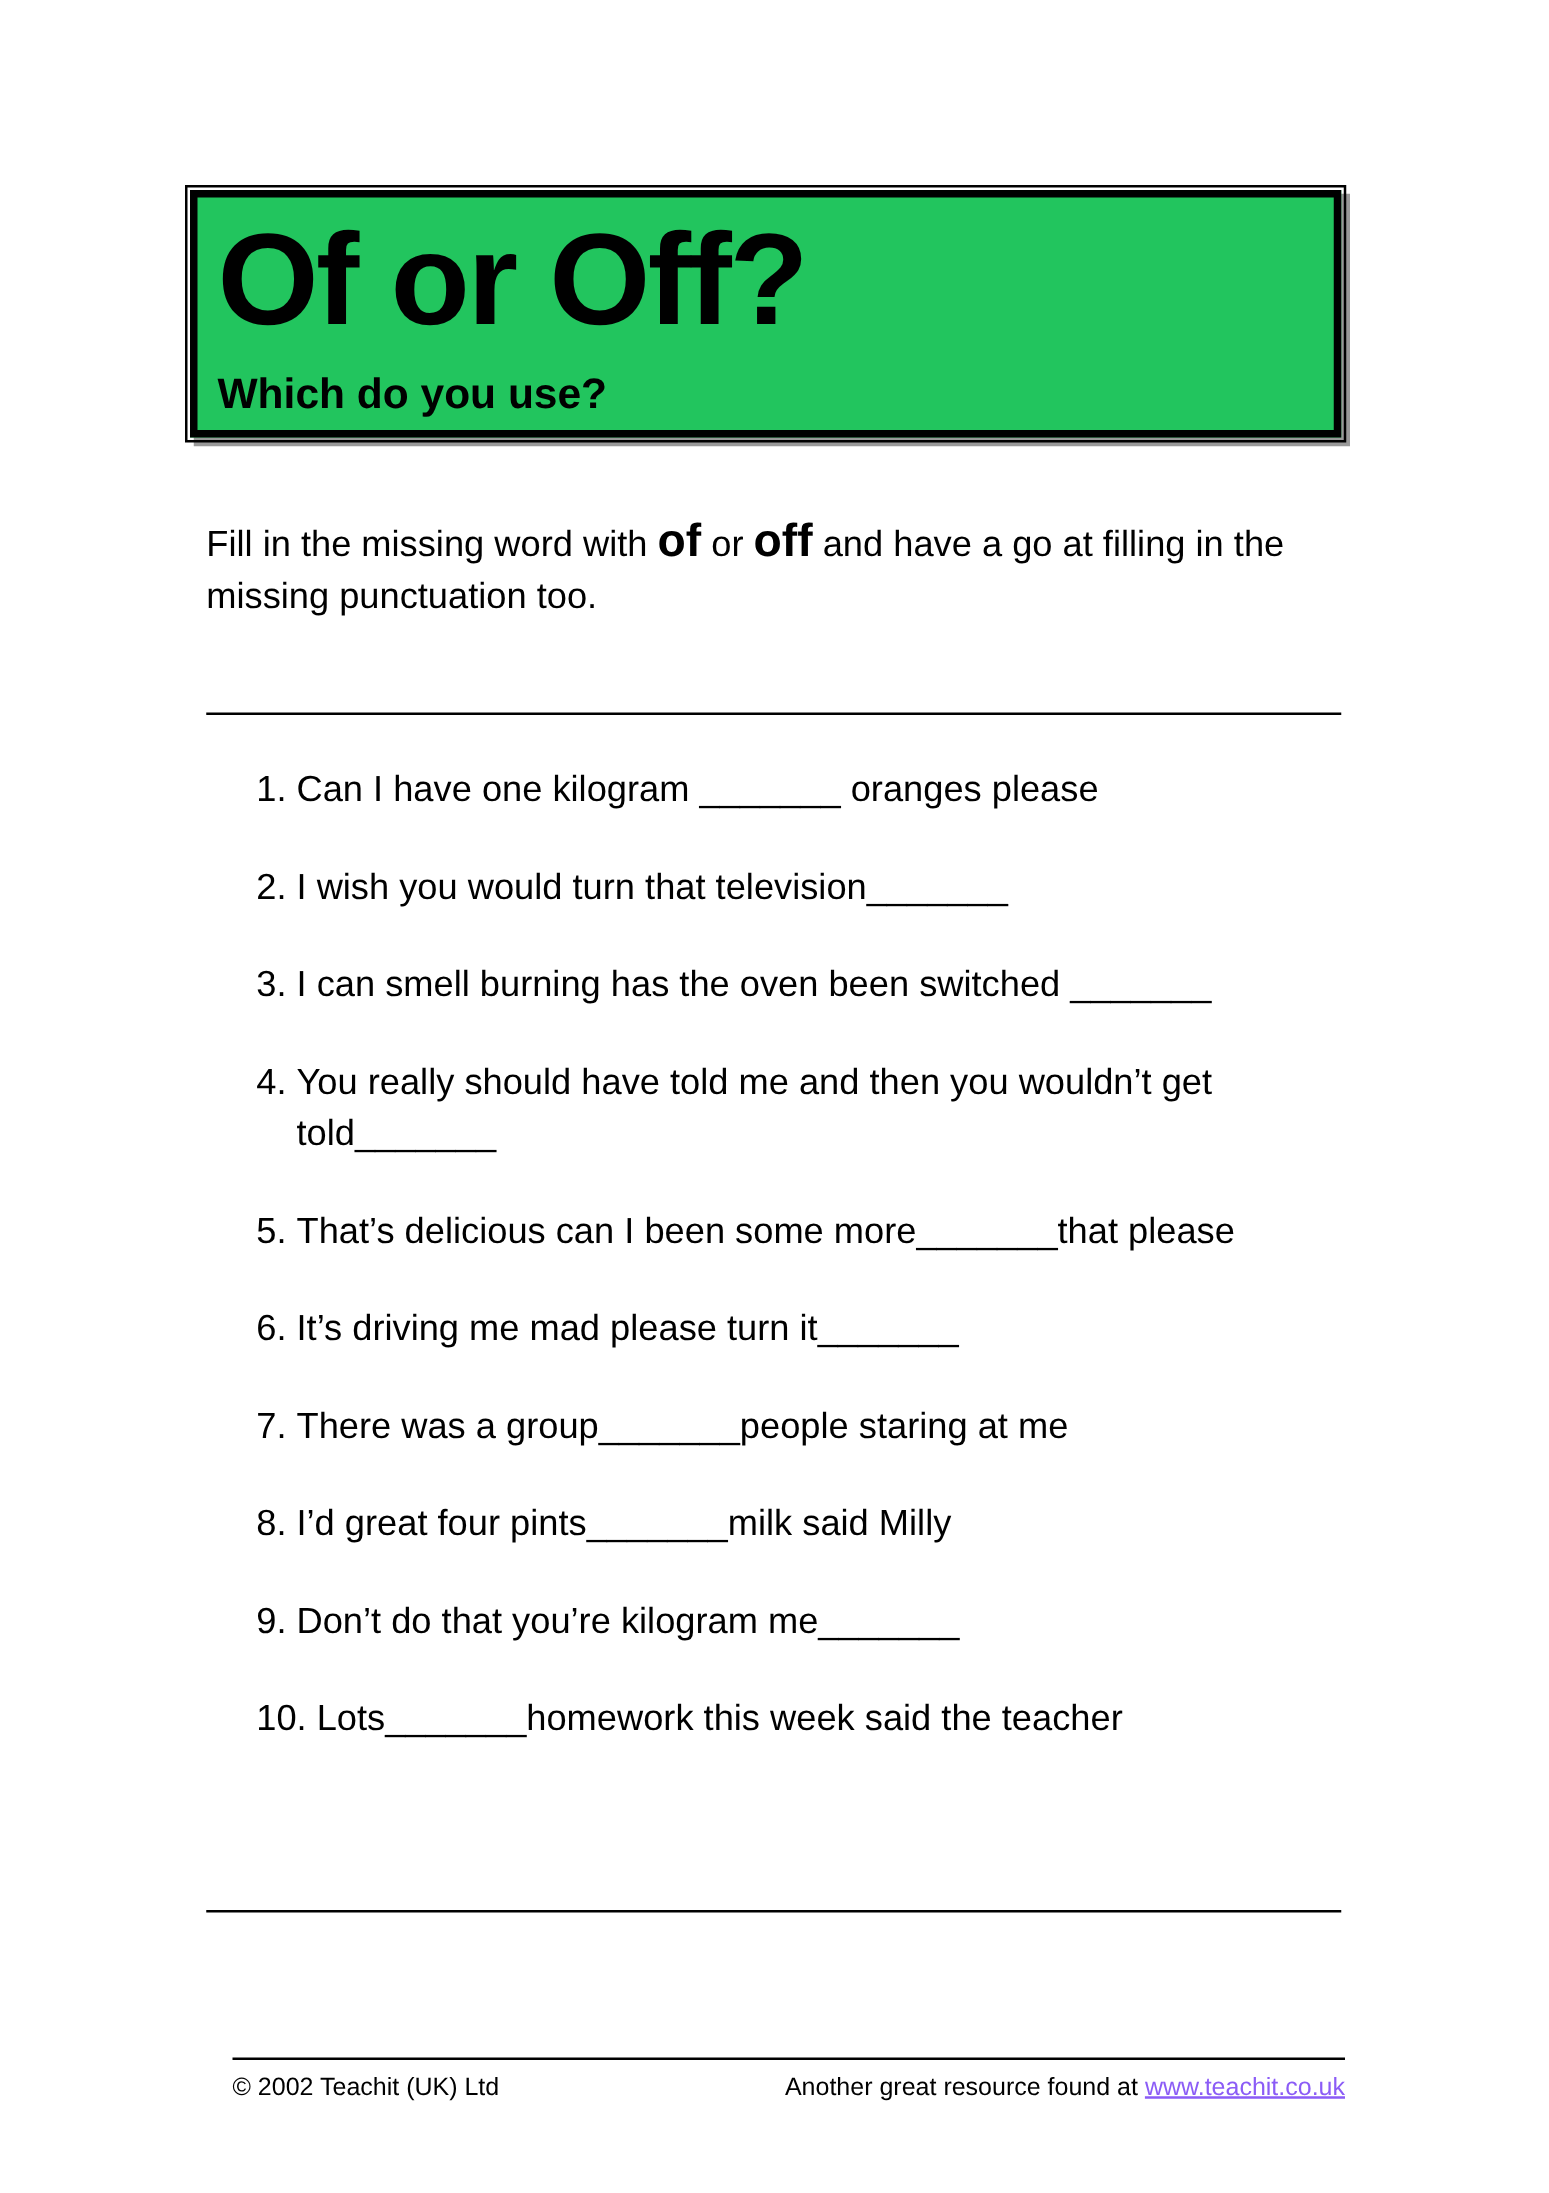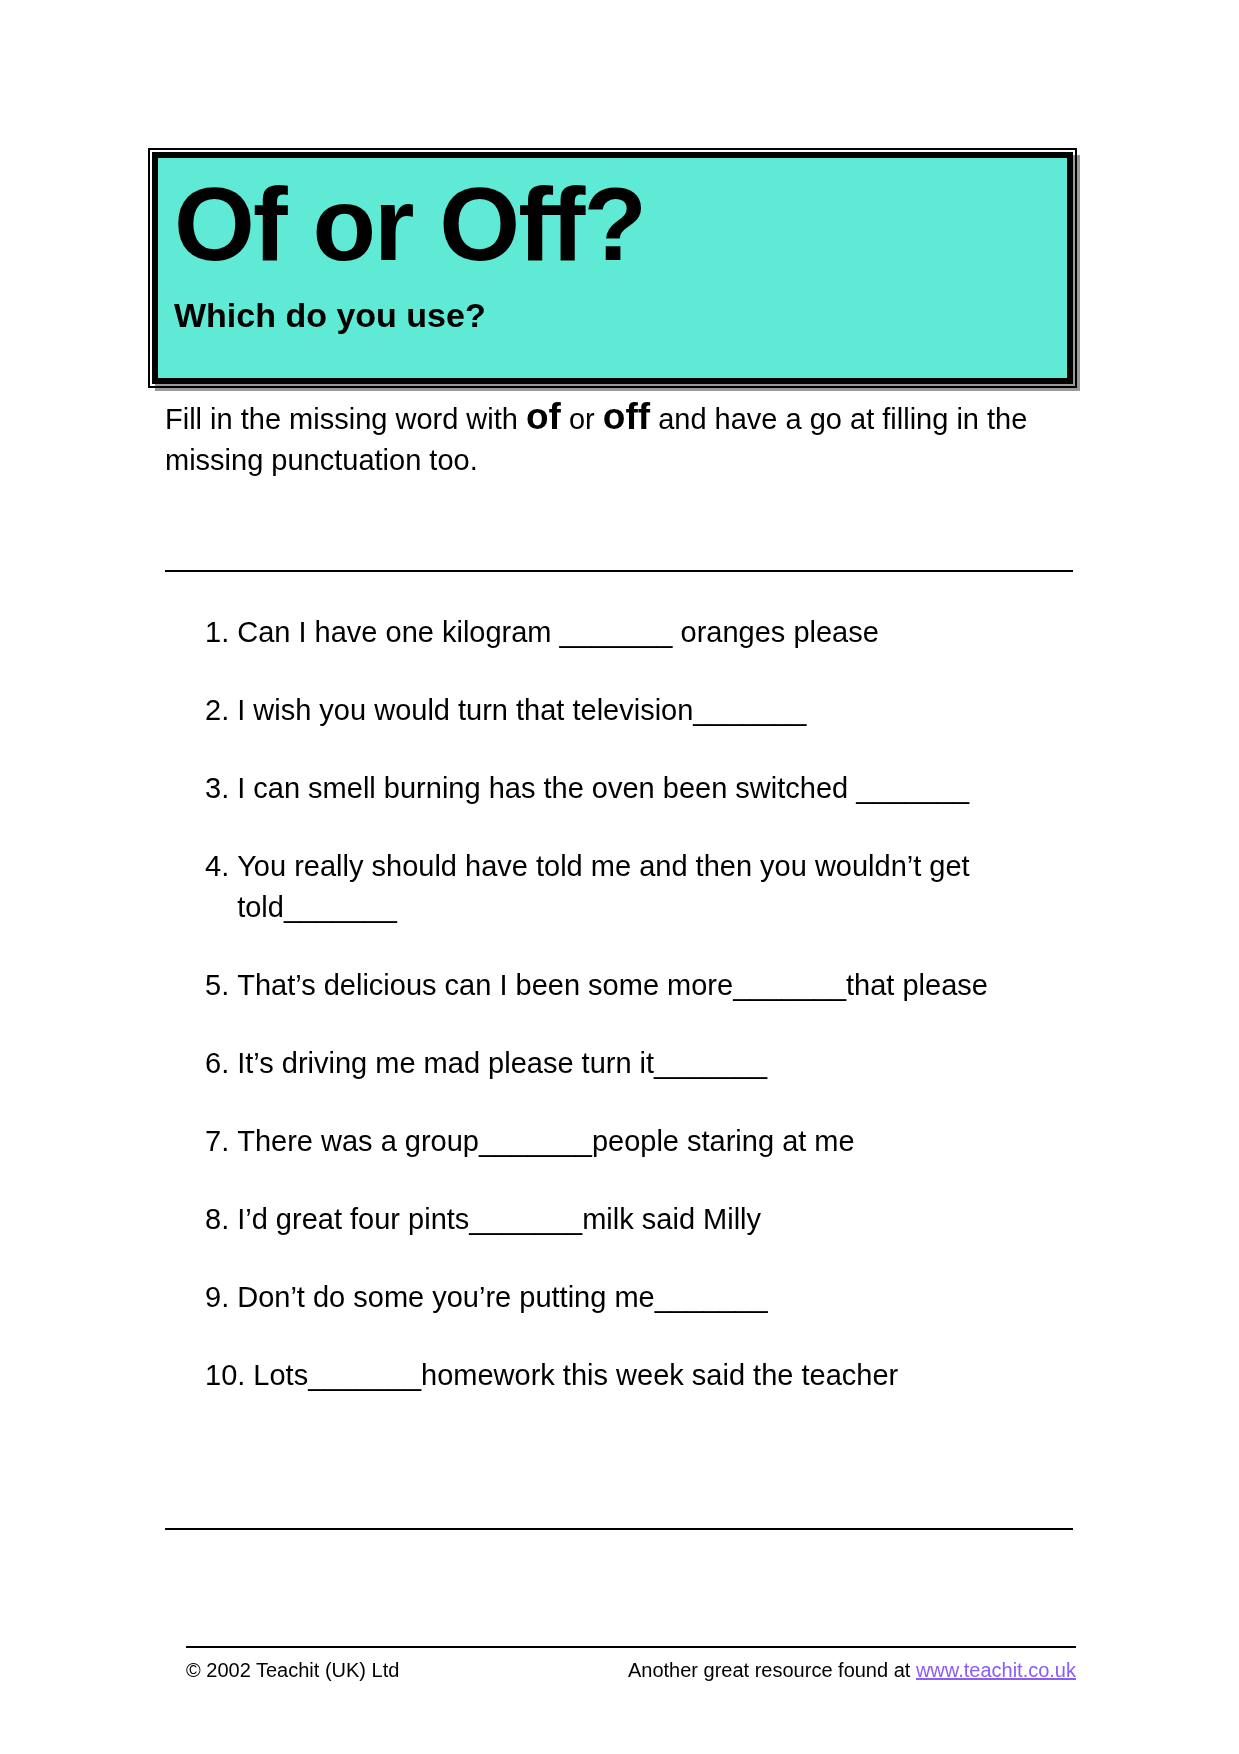--- a/index.html
+++ b/index.html
@@ -13,46 +13,46 @@
     color: #000000;
     overflow: hidden;
   }
 
   
   .title-box {
     position: absolute;
     left: 152px;
     top: 152px;
     width: 921px;
-    height: 232px;
+    height: 198px;
     border: 6px solid #000000;
     outline: 2px solid #000000;
     outline-offset: 2px;
     box-shadow: 5px 5px 0 2px #999999;
-    background: #5eead4;
+    background: #22c55e;
     padding: 10px 0 0 16px;
   }
   .title-box h1 {
     font-size: 104px;
     font-weight: bold;
     line-height: 112px;
     letter-spacing: -2px;
   }
   .title-box h2 {
     font-size: 34px;
     font-weight: bold;
     line-height: 50px;
     margin-top: 10px;
   }
 
   
   .instructions {
     position: absolute;
     left: 165px;
-    top: 396px;
+    top: 412px;
     width: 910px;
     font-size: 29px;
     line-height: 41px;
   }
   .instr-bold {
     font-weight: bold;
     font-size: 37px;
     line-height: 41px;
   }
 
@@ -150,21 +150,21 @@
       <div class="question-item">
       <span class="q-num">7.</span>
       <span class="q-text">There was a group_______people staring at me</span>
     </div>
       <div class="question-item">
       <span class="q-num">8.</span>
       <span class="q-text">I’d great four pints_______milk said Milly</span>
     </div>
       <div class="question-item">
       <span class="q-num">9.</span>
-      <span class="q-text">Don’t do some you’re putting me_______</span>
+      <span class="q-text">Don’t do that you’re kilogram me_______</span>
     </div>
       <div class="question-item">
       <span class="q-num">10.</span>
       <span class="q-text">Lots_______homework this week said the teacher</span>
     </div>
     </div>
 
   <div class="rule rule-2"></div>
 
   <div class="footer-rule"></div>

